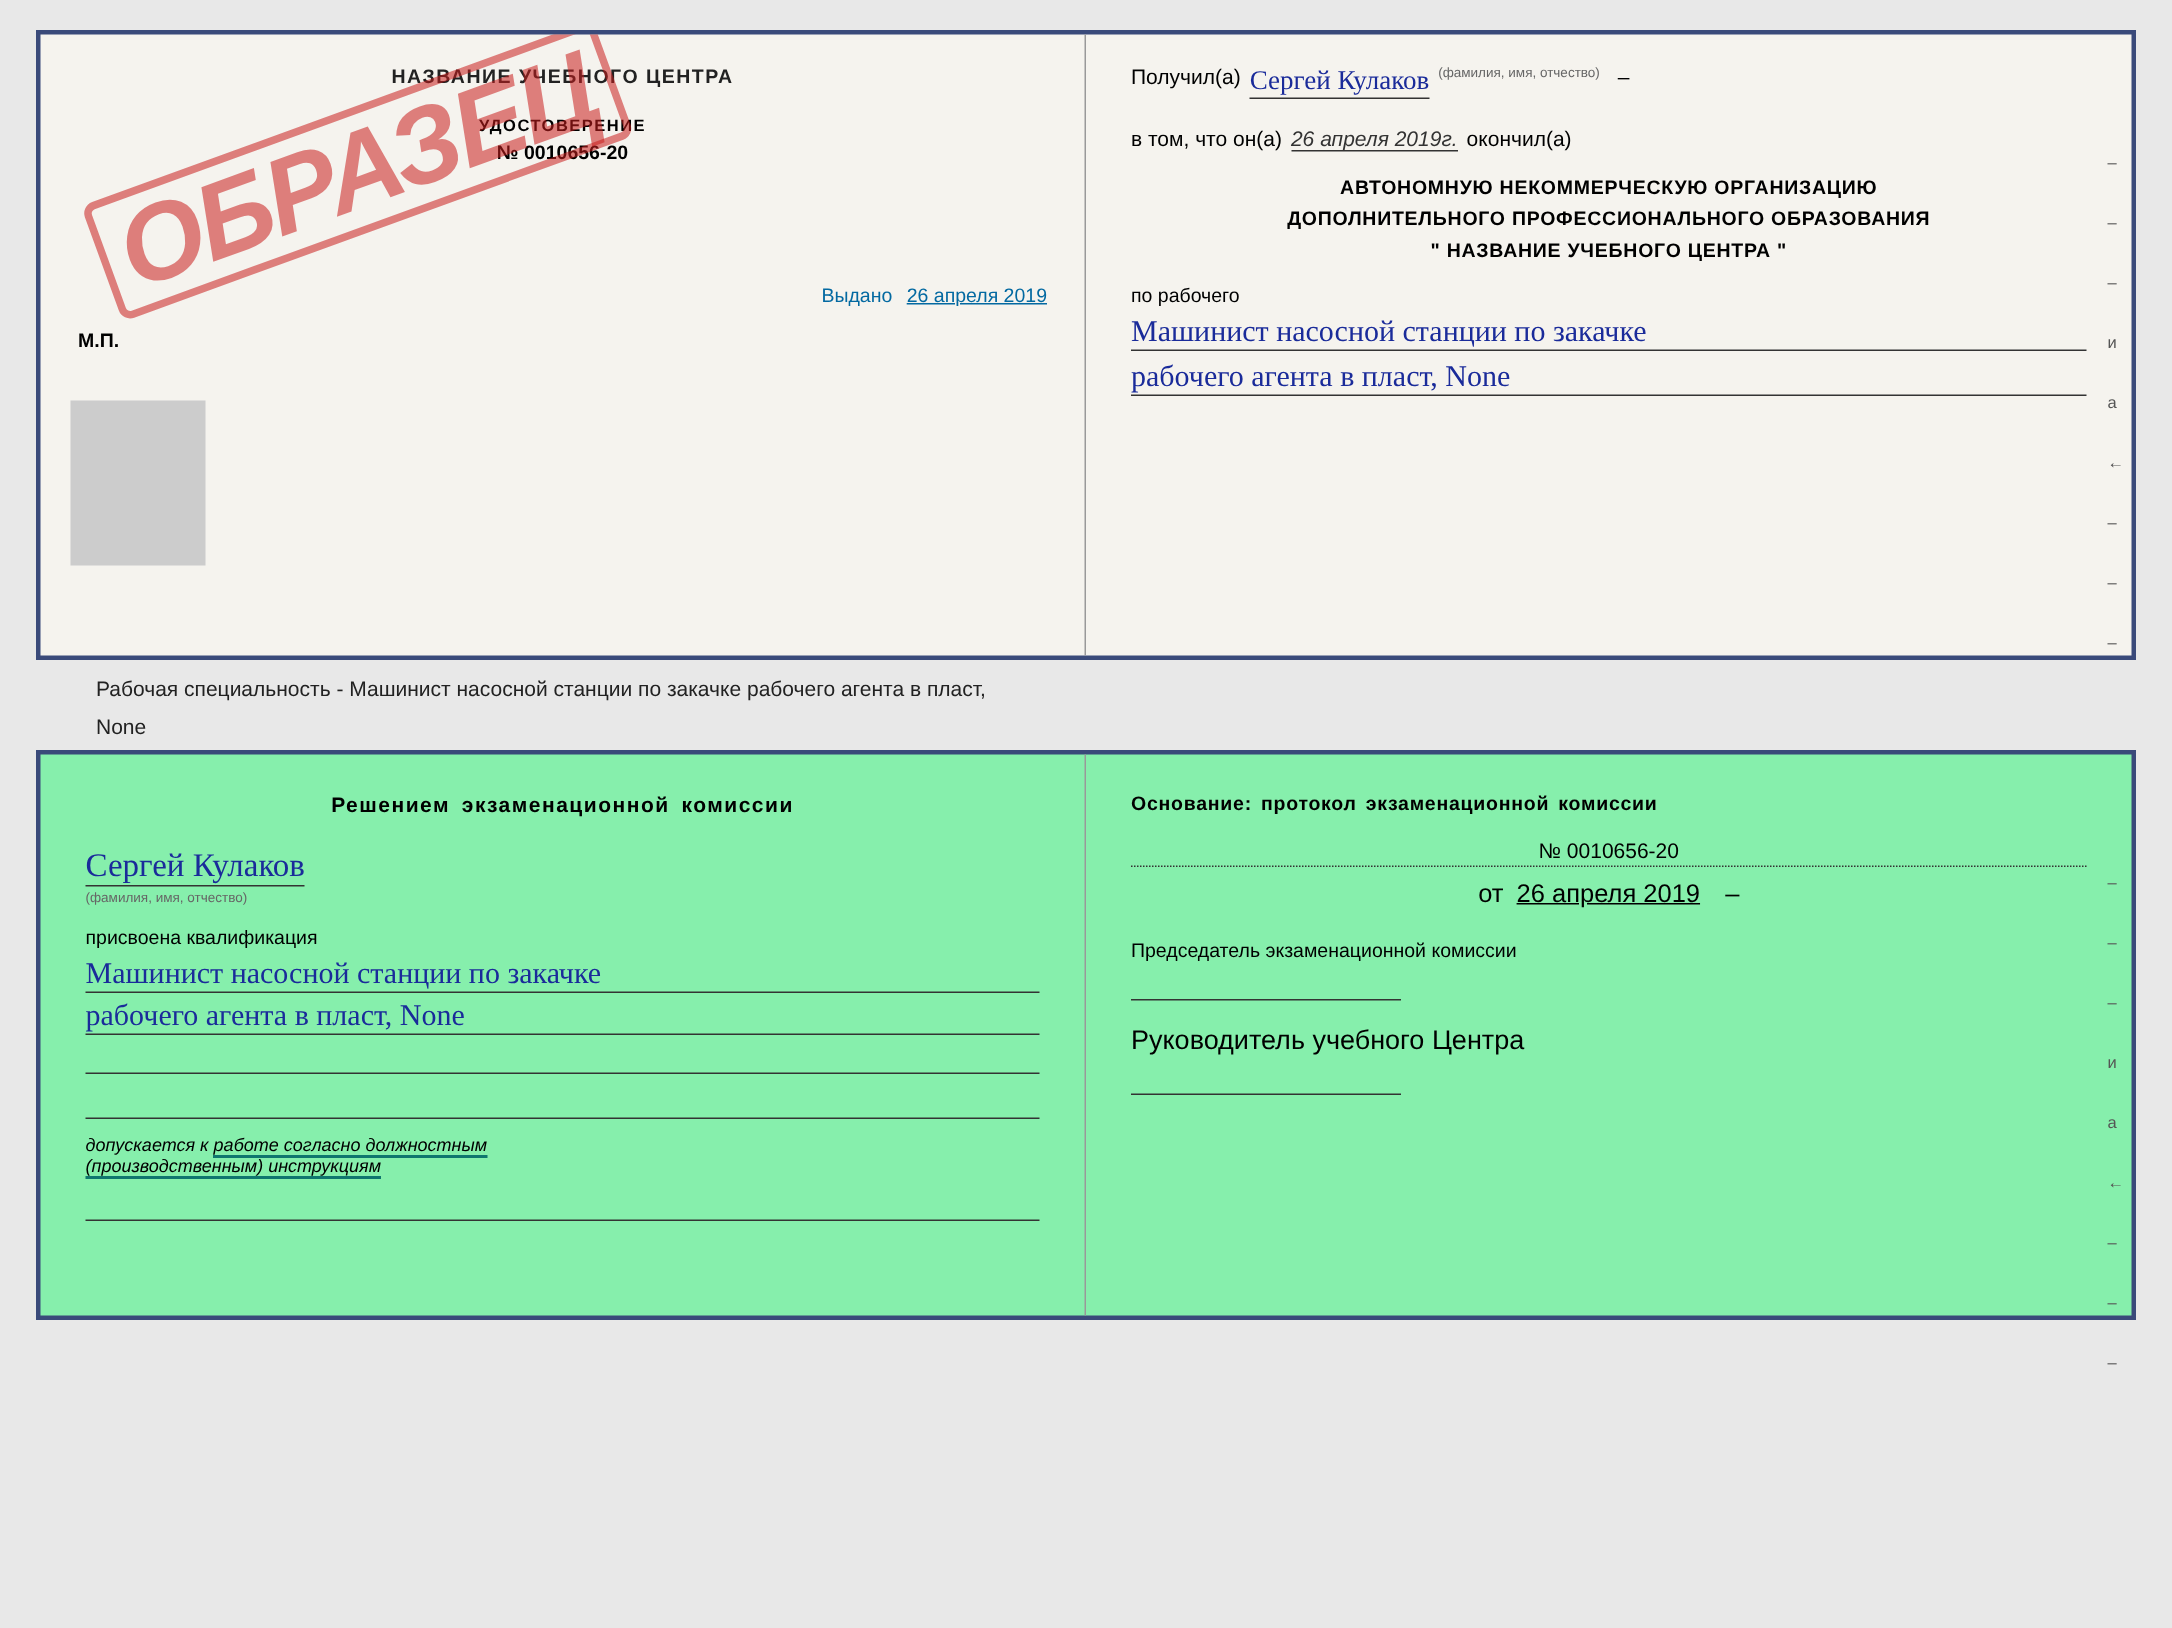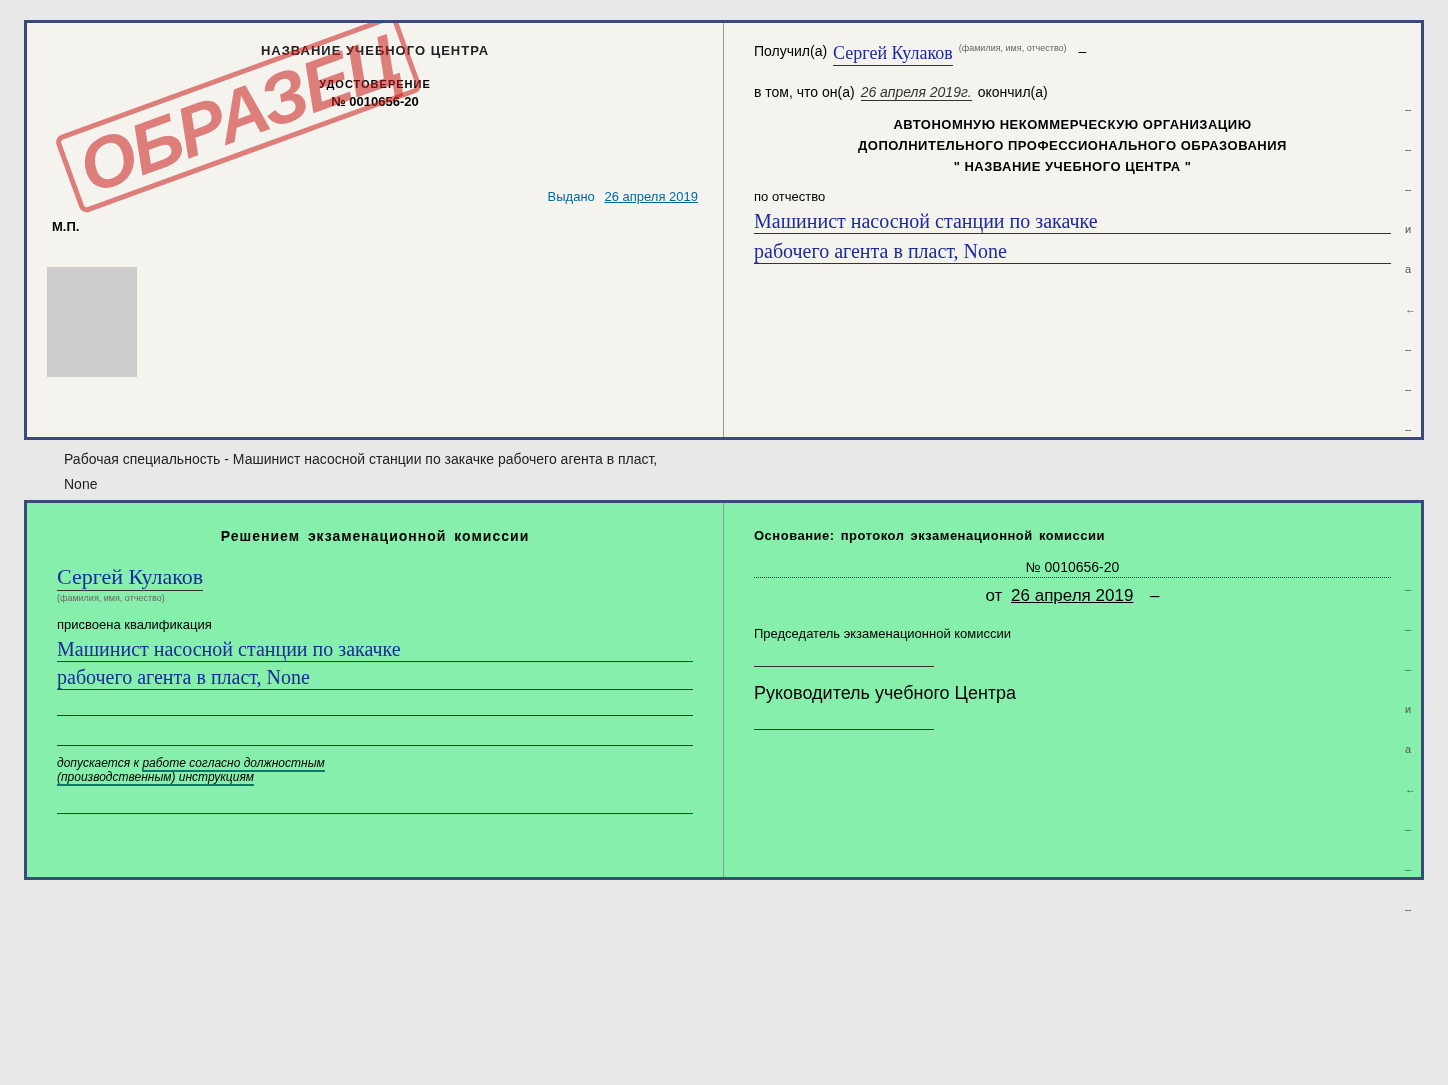--- a/index.html
+++ b/index.html
@@ -340,21 +340,21 @@
         <span class="date-written">26 апреля 2019г.</span>
         <span>окончил(а)</span>
       </div>
 
       <div class="org-block">
         <div>АВТОНОМНУЮ НЕКОММЕРЧЕСКУЮ ОРГАНИЗАЦИЮ</div>
         <div>ДОПОЛНИТЕЛЬНОГО ПРОФЕССИОНАЛЬНОГО ОБРАЗОВАНИЯ</div>
         <div>" НАЗВАНИЕ УЧЕБНОГО ЦЕНТРА "</div>
       </div>
 
-      <div class="profession-label">по отчество</div>
+      <div class="profession-label">по рабочего</div>
       <span class="profession-handwritten">Машинист насосной станции по закачке</span>
       <span class="profession-handwritten">рабочего агента в пласт, None</span>
 
       <div class="side-dashes">
         <span>–</span>
         <span>–</span>
         <span>–</span>
         <span>и</span>
         <span>а</span>
         <span>←</span>

